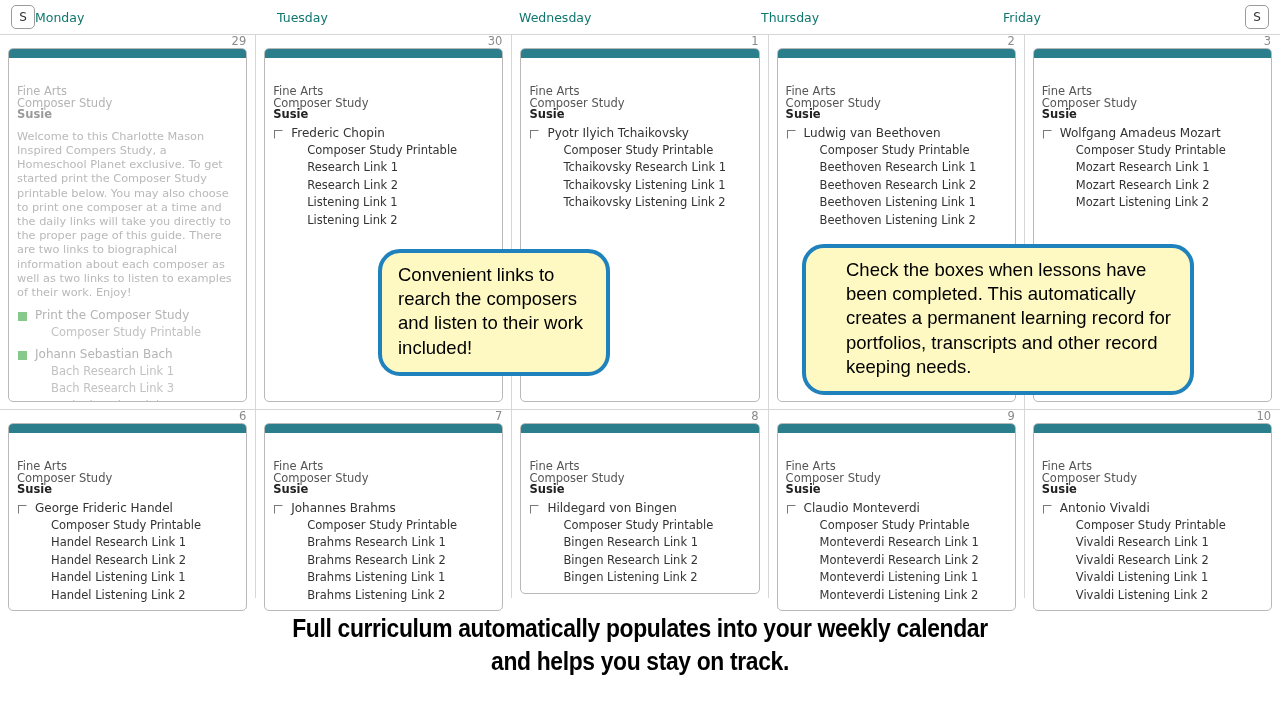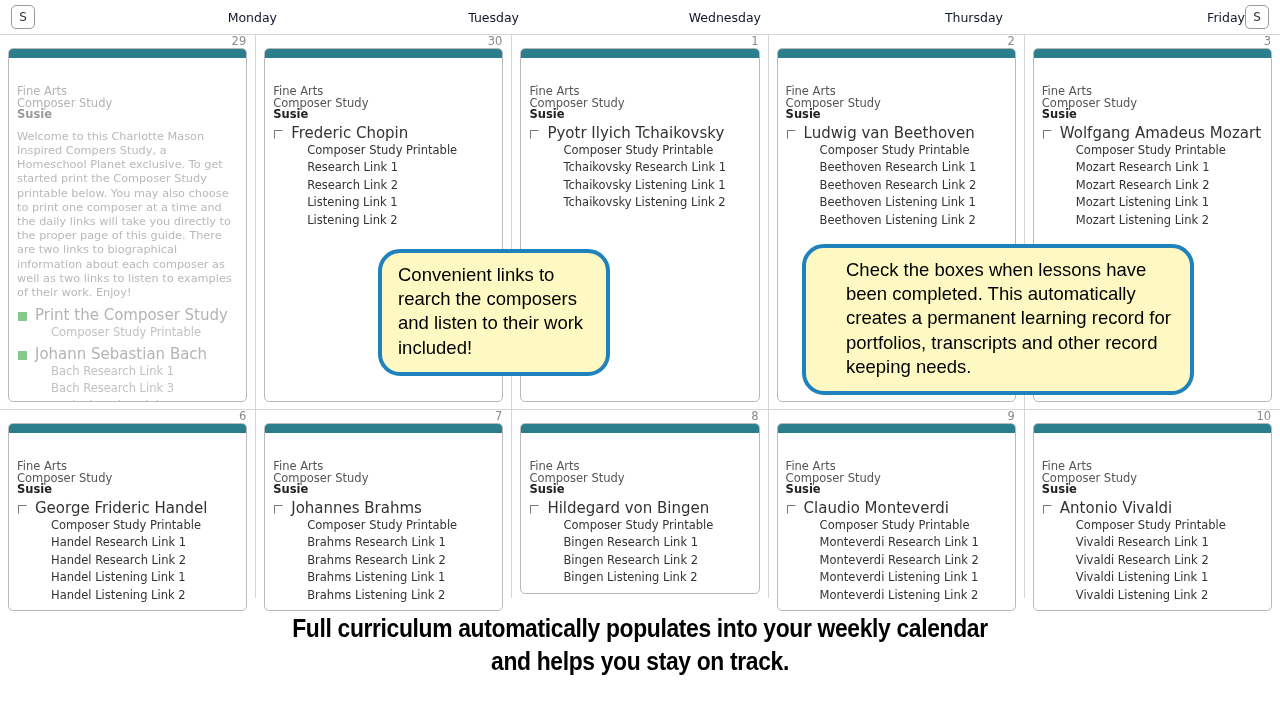--- a/index.html
+++ b/index.html
@@ -40,23 +40,23 @@
   .s-button.left { margin-left: 11px; }
   .s-button.right { margin-right: 11px; }
   .day-headers {
     flex: 1 1 auto;
     display: flex;
     height: 100%;
     align-items: center;
   }
   .day-header {
     flex: 1 1 0;
-    text-align: right;
+    text-align: left;
     font-size: 12.5px;
-    color: #0f172a;
+    color: #0f766e;
     font-family: "DejaVu Sans", sans-serif;
   }
 
   
   .calendar {
     position: relative;
     width: 1280px;
     box-sizing: border-box;
   }
   .week-row {
@@ -143,21 +143,21 @@
     border-right: 1px solid transparent;
     border-bottom: 1px solid transparent;
   }
   .chk.done {
     background: #86c98a;
     border: none;
     width: 9px;
     height: 9px;
   }
   .task-label {
-    font-size: 15px;
+    font-size: 12px;
     line-height: 13px;
     color: #333333;
     margin-left: 8px;
     font-family: "DejaVu Sans", sans-serif;
   }
   .card.faded .task-label { color: #b4b4b4; }
 
   .link-list { margin-top: 2px; }
   .link-item {
     font-size: 11.5px;
@@ -322,21 +322,20 @@
             <div class="meta-line">Composer Study</div>
             <div class="meta-line student">Susie</div>
             <div class="task-row">
               <span class="chk"></span>
               <span class="task-label">Wolfgang Amadeus Mozart</span>
             </div>
             <div class="link-list">
               <div class="link-item">Composer Study Printable</div>
               <div class="link-item">Mozart Research Link 1</div>
               <div class="link-item">Mozart Research Link 2</div>
-              <div class="link-item">Mozart Listening Link 1</div>
               <div class="link-item">Mozart Listening Link 2</div>
             </div>
           </div>
         </div>
       </div>
     </div>
   <div class="week-row row-2" id="week2">
       <div class="day-cell">
         <div class="date-num">6</div>
         <div class="card">

